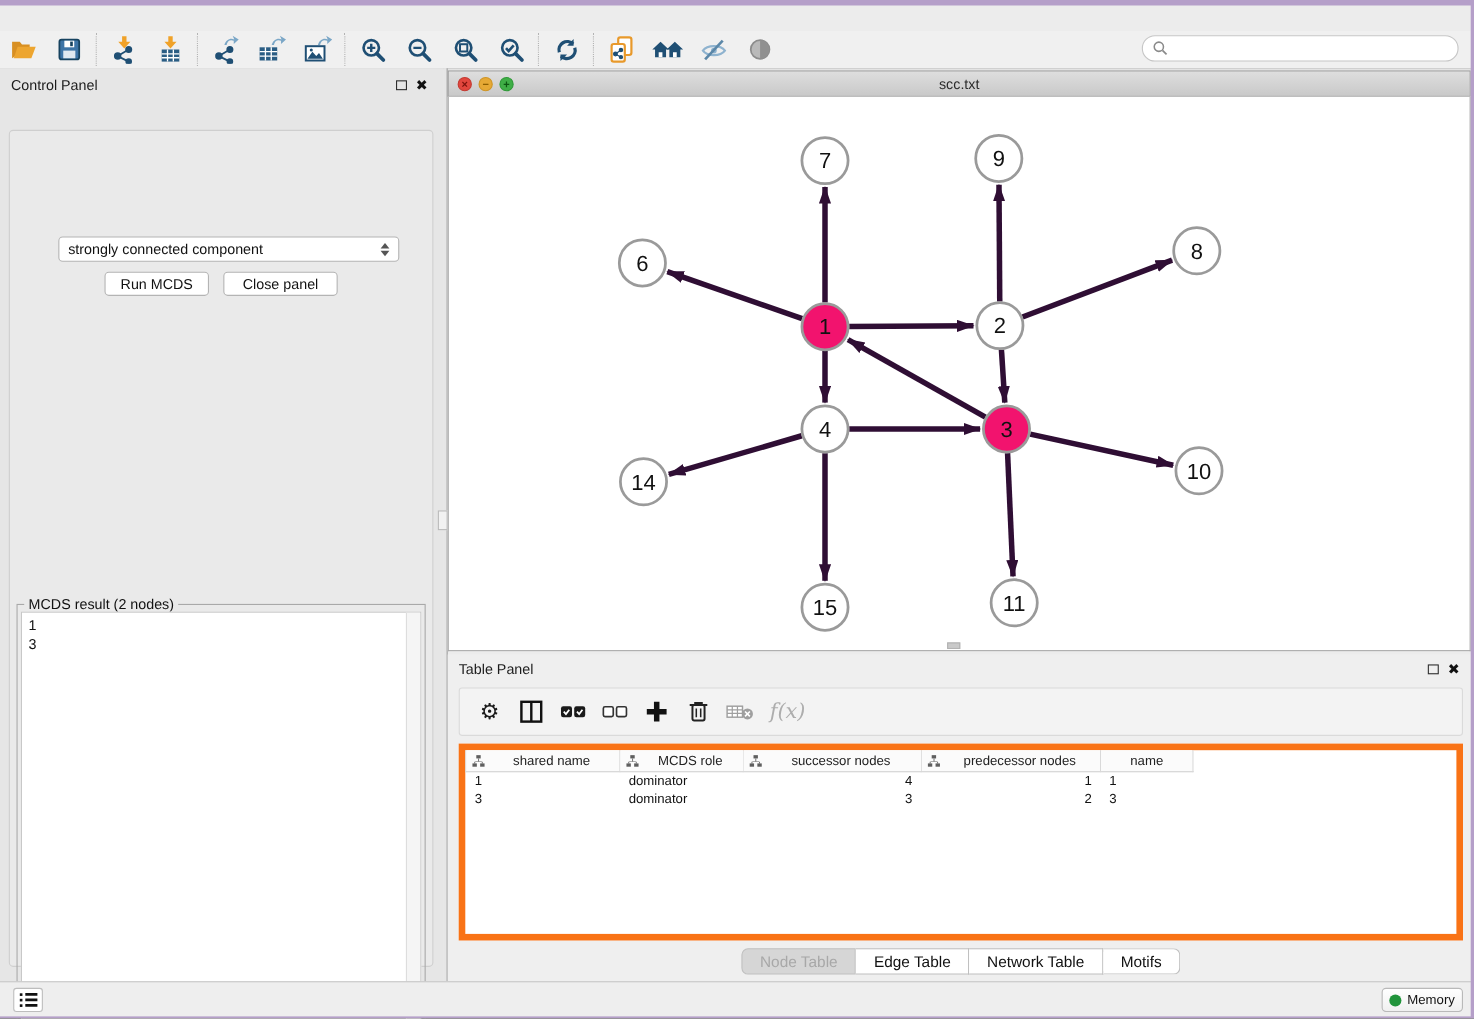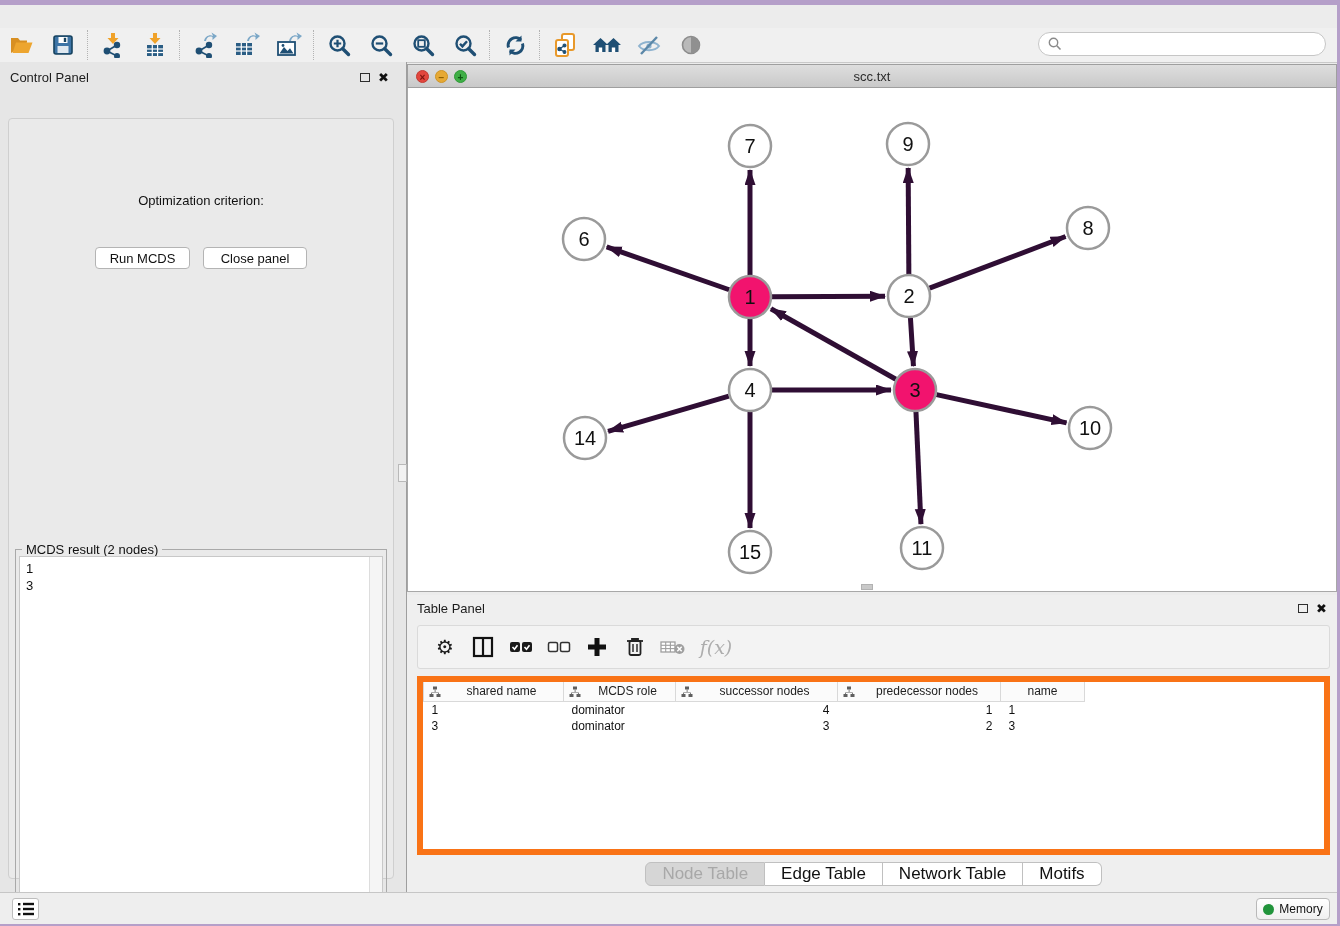--- a/index.html
+++ b/index.html
@@ -77,21 +77,21 @@
   .fx{font-family:"DejaVu Serif",serif;font-style:italic;font-size:19px;color:#adadad;}
   .tbl{position:absolute;left:10px;top:81px;width:913px;height:179px;background:#fff;border:6px solid #f97316;box-sizing:border-box;}
   .tbl table{border-collapse:collapse;font-size:12px;color:#111;table-layout:fixed;}
   .tbl th{height:19px;background:#fbfbfb;border:1px solid #d9d9d9;border-top:none;font-weight:normal;
       font-size:12px;color:#222;text-align:center;position:relative;padding:0 4px 0 20px;box-sizing:border-box;}
   .tbl th .sort-ico{position:absolute;left:5px;top:4px;}
   .tbl td{height:16px;padding:0 8px;border:none;}
   .tbl td.al{text-align:left;} .tbl td.ar{text-align:right;}
   .ttabs{position:absolute;left:0;bottom:6px;width:100%;display:flex;justify-content:center;}
   .ttab{height:22px;line-height:22px;padding:0 16px;background:#fff;border:1px solid #c0c0c0;border-left:none;
-     font-size:17px;color:#111;}
+     font-size:14px;color:#111;}
   .ttab.first{border-left:1px solid #c0c0c0;border-radius:6px 0 0 6px;}
   .ttab.last{border-radius:0 6px 6px 0;}
   .ttab.selected{background:#d6d6d6;color:#a8a8a8;}
   
   .statusbar{position:absolute;left:0;top:892px;width:1340px;height:32px;background:#eeeeee;border-top:1px solid #c6c6c6;}
   .sq-btn{position:absolute;left:12px;top:5px;width:27px;height:22px;background:#fff;border:1px solid #bdbdbd;border-radius:3px;
      display:flex;align-items:center;justify-content:center;box-sizing:border-box;}
   .mem-btn{position:absolute;right:10px;top:5px;width:74px;height:22px;background:linear-gradient(#fff,#f0f0f0);
      border:1px solid #b9b9b9;border-radius:4px;display:flex;align-items:center;justify-content:center;gap:5px;
      font-size:12px;color:#111;box-sizing:border-box;}
@@ -296,21 +296,27 @@
     </div>
   </div>
 
   <div class="cpanel">
     <div class="cpanel-hd">
       <span class="lbl">Control Panel</span>
       <span class="float-ico" style="left:360px;top:7px;"></span>
       <span class="close-ico" style="left:378px;top:6px;">✖</span>
     </div>
     <div class="cpanel-card">
-      <div class="opt-label">Optimization criterion:</div>
+      <div class="select">
+        <span>strongly connected component</span>
+        <span class="stepper">
+            <span class="tri-up"></span>
+            <span class="tri-dn"></span>
+          </span>
+      </div>
       <div class="btn" style="left:86px;top:128px;width:95px;">Run MCDS</div>
       <div class="btn" style="left:194px;top:128px;width:104px;">Close panel</div>
       <div class="fieldset" style="left:6px;">
         <span class="legend">MCDS result (2 nodes)</span>
         <div class="inner">
           <div class="txt">1
 3</div>
           <div class="vtrack"></div>
         </div>
       </div>

